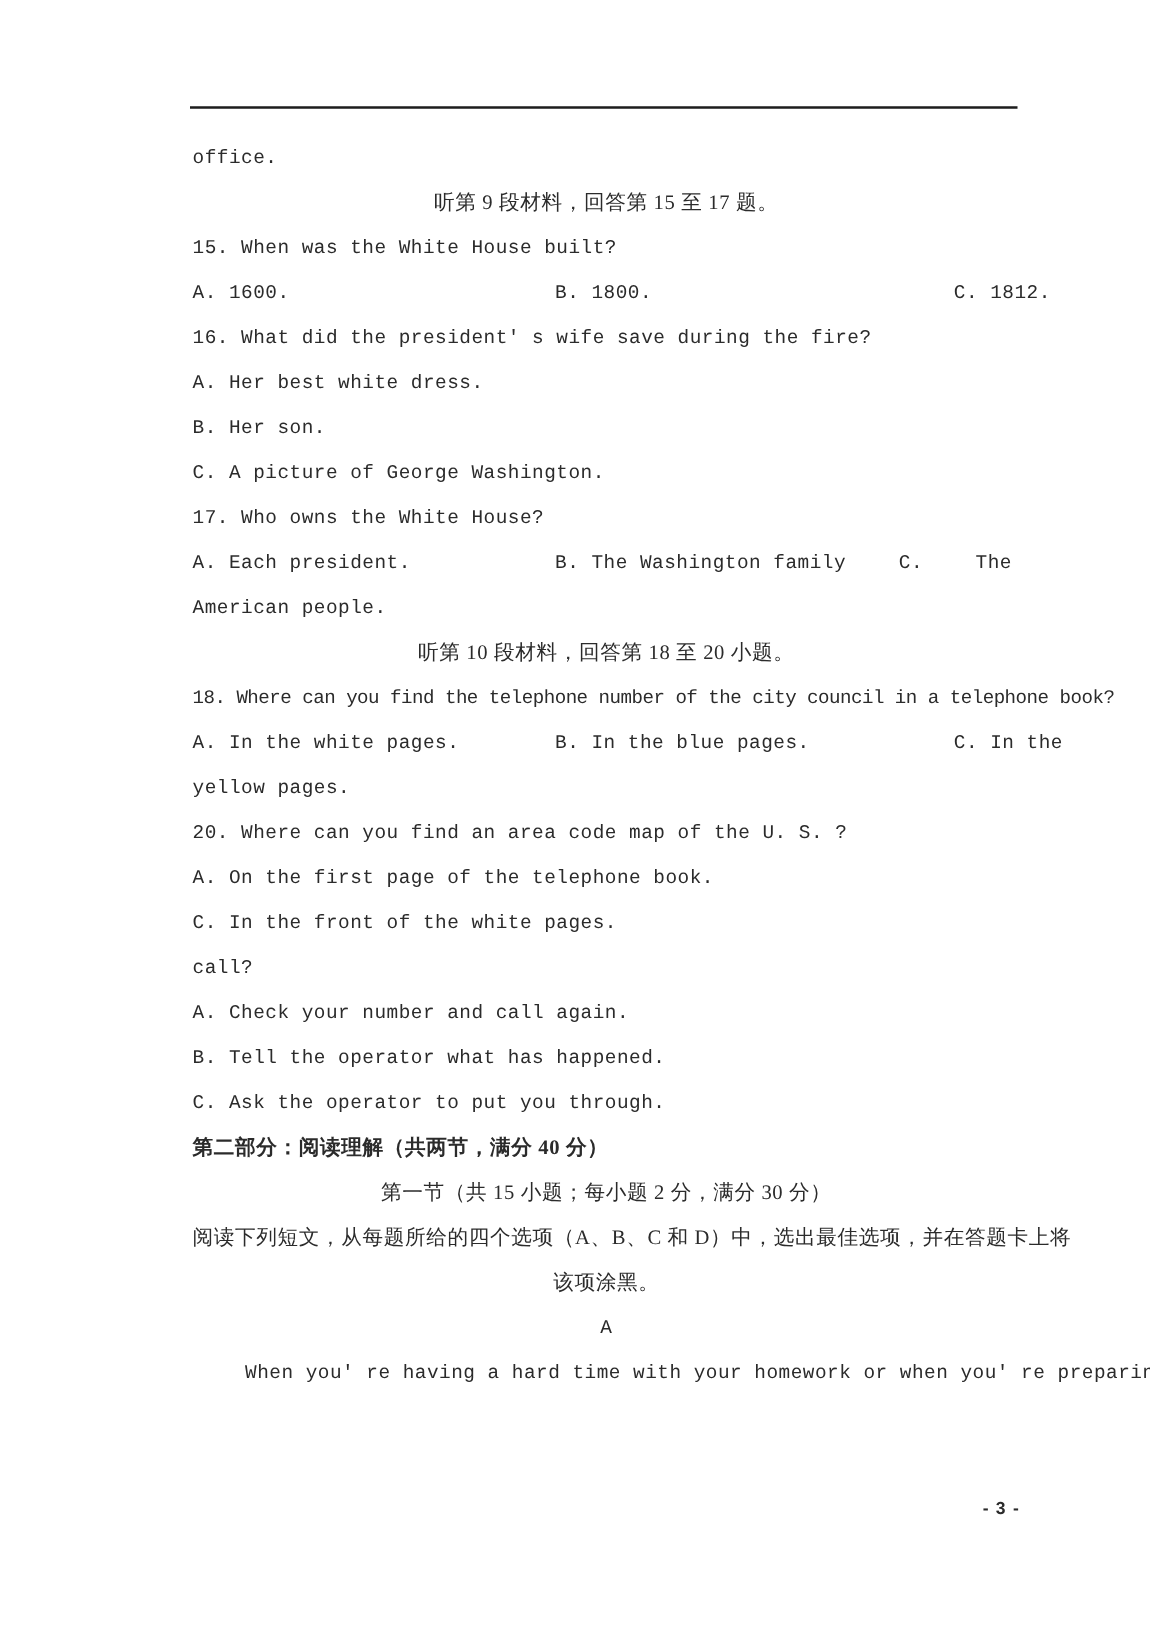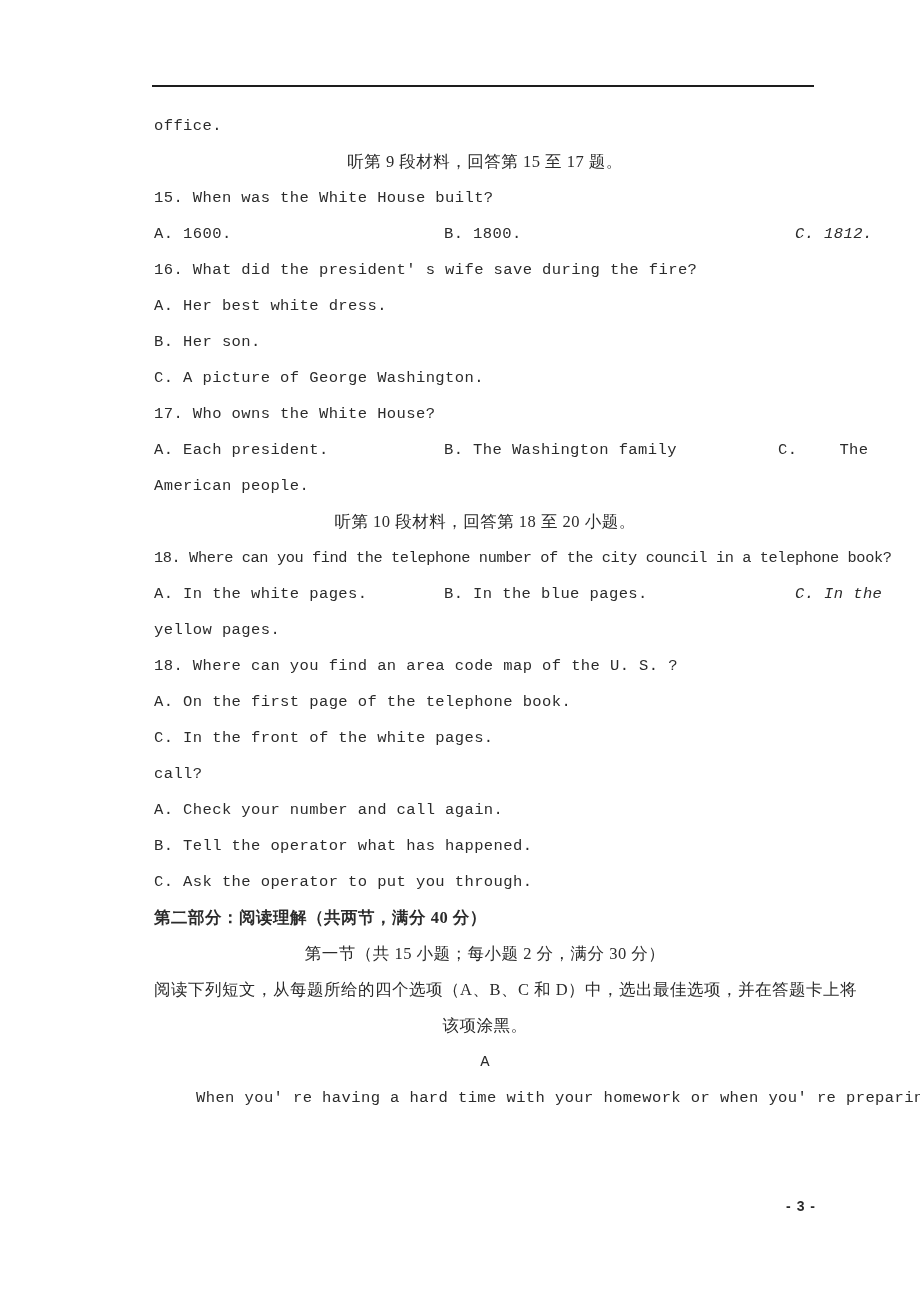--- a/index.html
+++ b/index.html
@@ -74,22 +74,22 @@
 
   
   .opt-row {
     height: 36px;
     line-height: 36px;
     position: relative;
     white-space: nowrap;
   }
   .opt-a { position: absolute; left: 0px; }
   .opt-b { position: absolute; left: 290px; }
-  .opt-c { position: absolute; left: 641px; font-style: italic; }
-  .opt-c-wide { position: absolute; left: 624px; }
+  .opt-c { position: absolute; left: 609px; }
+  .opt-c-wide { position: absolute; left: 565px; }
   .opt-c-wide .sp { display: inline-block; width: 42px; }
 
   .wrap-line {
     height: 36px;
     line-height: 36px;
     white-space: nowrap;
   }
 
   .centered {
     height: 36px;
@@ -168,21 +168,21 @@
     <div class="line en q-line tight2">18. Where can you find the telephone number of the city council in a telephone book?</div>
 
     <div class="opt-row en">
       <span class="opt-a">A. In the white pages.</span>
       <span class="opt-b">B. In the blue pages.</span>
       <span class="opt-c">C. In the</span>
     </div>
 
     <div class="line en wrap-line">yellow pages.</div>
 
-    <div class="line en q-line">18. Where can you find an area code map of the U. S. ?</div>
+    <div class="line en q-line">20. Where can you find an area code map of the U. S. ?</div>
     <div class="line en q-line">A. On the first page of the telephone book.</div>
     <div class="line en q-line">C. In the front of the white pages.</div>
 
     <div class="line en wrap-line">call?</div>
     <div class="line en q-line">A. Check your number and call again.</div>
     <div class="line en q-line">B. Tell the operator what has happened.</div>
     <div class="line en q-line">C. Ask the operator to put you through.</div>
 
     <div class="line cn-bold q-line">第二部分：阅读理解（共两节，满分 40 分）</div>
     <div class="line cn q-line">第一节（共 15 小题；每小题 2 分，满分 30 分）</div>

